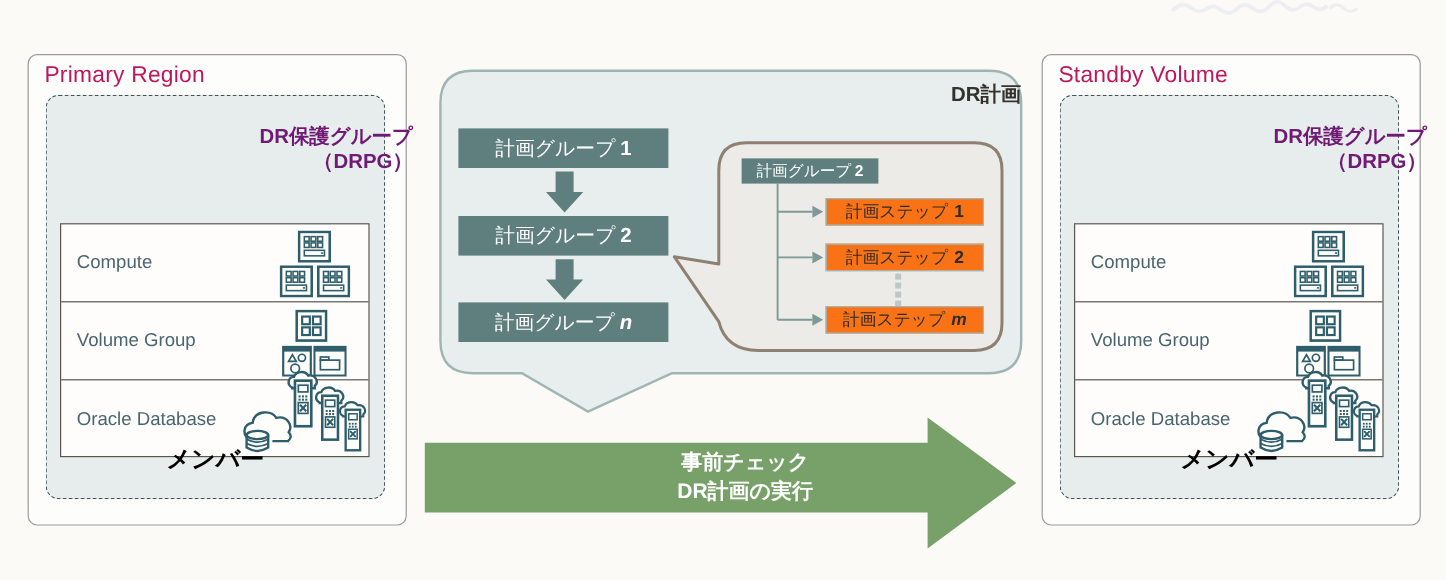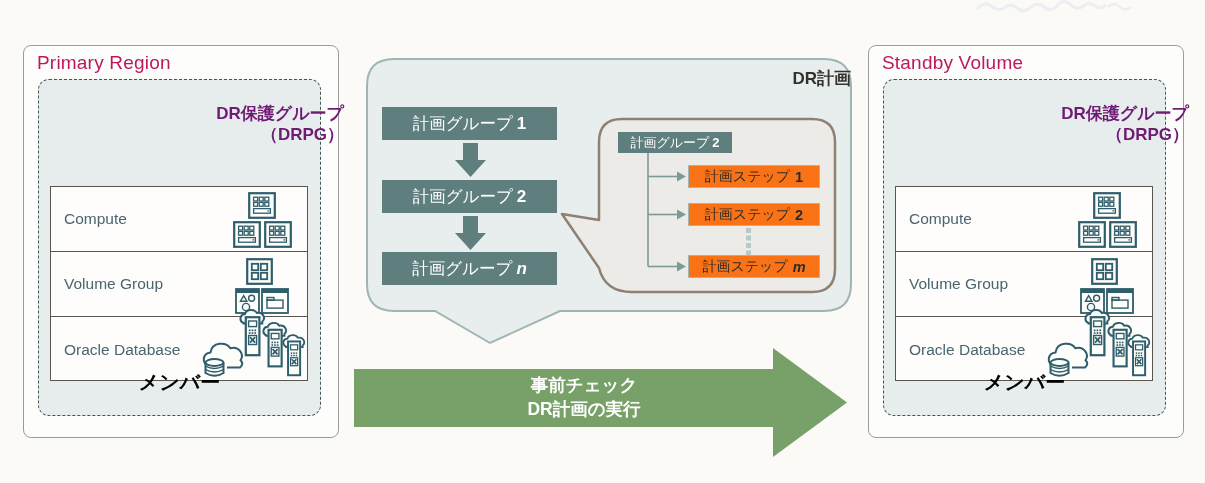--- a/index.html
+++ b/index.html
@@ -76,21 +76,21 @@
     font-size:14px;
     text-align:right;
   }
   .stepbox b{margin-left:5px;font-size:14.5px;}
   .it{font-style:italic;}
 
   
   .flow-text{
     position:absolute;left:354px;top:373px;width:460px;
     text-align:center;color:#ffffff;font-weight:bold;
-    font-size:17.5px;line-height:24px;
+    font-size:17.5px;line-height:24px;padding-left:37px;
   }
 </style>
 </head>
 <body>
 
 <svg width="0" height="0" style="position:absolute" aria-hidden="true">
   <defs>
     <symbol id="sym-vm" viewBox="0 0 28 27">
       <rect x="1.2" y="1.2" width="25.6" height="24.6" fill="#fdfdfa" stroke="#2e5d6b" stroke-width="2.2"></rect>
       <g fill="none" stroke="#2e5d6b" stroke-width="1.3">

